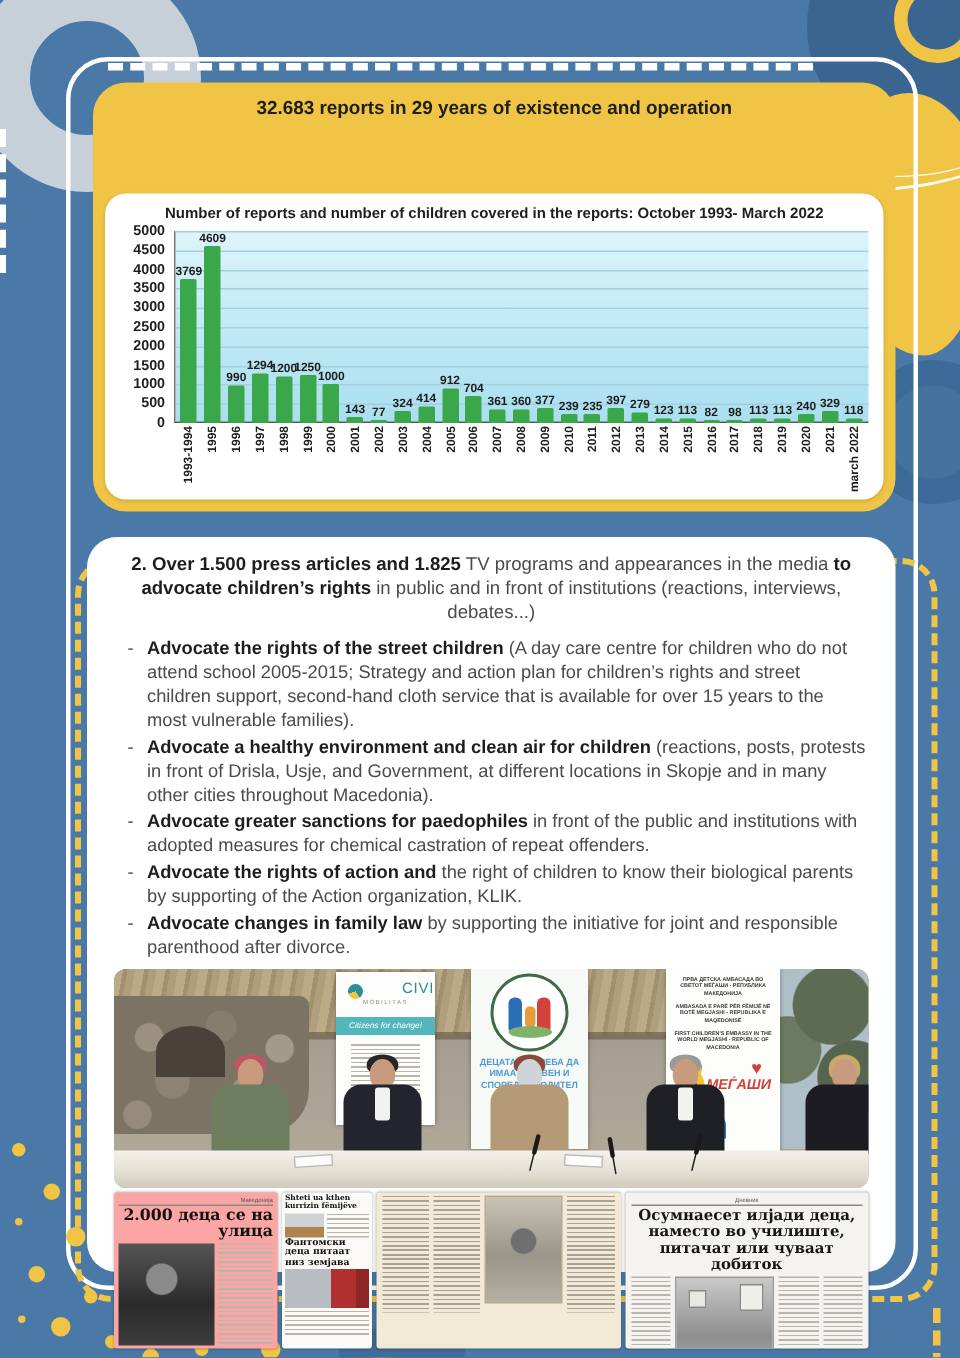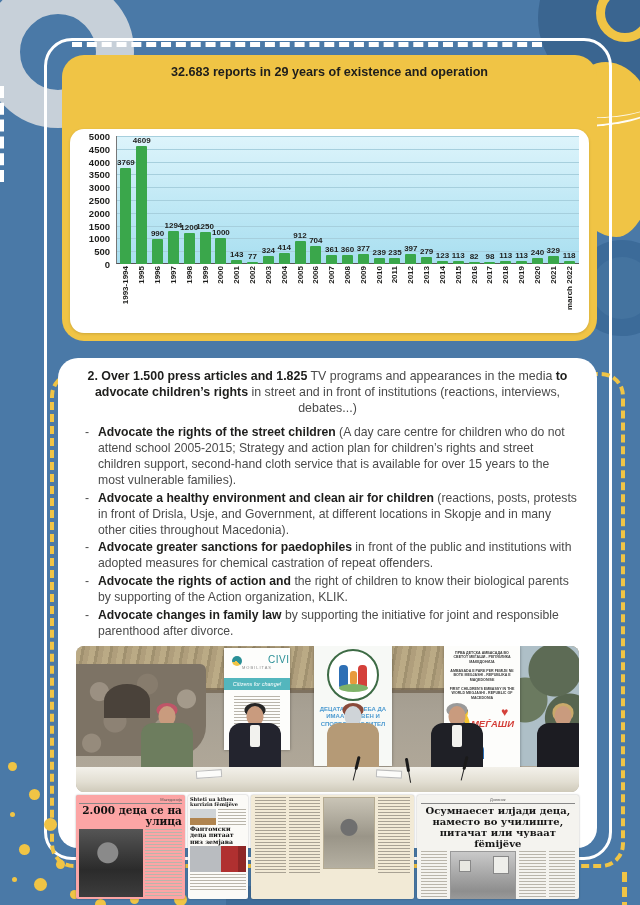--- a/index.html
+++ b/index.html
@@ -182,20 +182,21 @@
   <div class="frame"></div>
   <div class="dash-card2"></div>
   <div class="dash-vert-br"></div>
   <div class="dots-bl"></div>
   <div class="bottom-sq"></div>
 
   <div class="yellow-card">
     <p class="subtitle-l2">32.683 reports in 29 years of existence and operation</p>
 
     <div class="chart-card">
+      <div class="chart-title">Number of reports and number of children covered in the reports: October 1993- March 2022</div>
       <div class="chart-area">
         <div class="yaxis" id="yaxis">
             <div class="ytick" style="top: 128px;">0</div>
             <div class="ytick" style="top: 115.2px;">500</div>
             <div class="ytick" style="top: 102.4px;">1000</div>
             <div class="ytick" style="top: 89.6px;">1500</div>
             <div class="ytick" style="top: 76.8px;">2000</div>
             <div class="ytick" style="top: 64px;">2500</div>
             <div class="ytick" style="top: 51.2px;">3000</div>
             <div class="ytick" style="top: 38.4px;">3500</div>
@@ -420,21 +421,21 @@
             </div>
             <div class="xlab">
               <span>march 2022</span>
             </div>
           </div>
       </div>
     </div>
   </div>
 
   <div class="card2">
-    <p class="intro" id="intro"><span class="b">2. Over 1.500 press articles and 1.825</span><span> TV programs and appearances in the media </span><span class="b">to advocate children’s rights</span><span> in street and in front of institutions (reactions, interviews, debates...)</span></p>
+    <p class="intro" id="intro"><span class="b">2. Over 1.500 press articles and 1.825</span><span> TV programs and appearances in the media </span><span class="b">to advocate children’s rights</span><span> in public and in front of institutions (reactions, interviews, debates...)</span></p>
     <ul class="bullets" id="bullets">
         <li class="bullet"><span class="marker">-</span><span class="b">Advocate the rights of the street children</span><span> (A day care centre for children who do not attend school 2005-2015; Strategy and action plan for children’s rights and street children support, second-hand cloth service that is available for over 15 years to the most vulnerable families).</span></li>
         <li class="bullet"><span class="marker">-</span><span class="b">Advocate a healthy environment and clean air for children</span><span> (reactions, posts, protests in front of Drisla, Usje, and Government, at different locations in Skopje and in many other cities throughout Macedonia).</span></li>
         <li class="bullet"><span class="marker">-</span><span class="b">Advocate greater sanctions for paedophiles</span><span> in front of the public and institutions with adopted measures for chemical castration of repeat offenders.</span></li>
         <li class="bullet"><span class="marker">-</span><span class="b">Advocate the rights of action and</span><span> the right of children to know their biological parents by supporting of the Action organization, KLIK.</span></li>
         <li class="bullet"><span class="marker">-</span><span class="b">Advocate changes in family law</span><span> by supporting the initiative for joint and responsible parenthood after divorce.</span></li>
       </ul>
 
     <div class="collage">
 
@@ -538,21 +539,21 @@
           <div class="c3-body">
             <div class="c3-col greek-d"></div>
             <div class="c3-col greek-d"></div>
             <div class="c3-photo"></div>
             <div class="c3-col greek-d"></div>
           </div>
         </div>
 
         <div class="clip clip4">
           <div class="clip-topline" style="text-align:center">Дневник</div>
-          <div class="c4-head serif">Осумнаесет илјади деца, наместо во училиште, питачат или чуваат fëmijëve</div>
+          <div class="c4-head serif">Осумнаесет илјади деца, наместо во училиште, питачат или чуваат добиток</div>
           <div class="c4-body">
             <div class="c4-col greek"></div>
             <div class="c4-photo">
               <div class="c4-sign"></div>
               <div class="c4-sign2"></div>
             </div>
             <div class="c4-col greek"></div>
             <div class="c4-col greek"></div>
           </div>
         </div>

